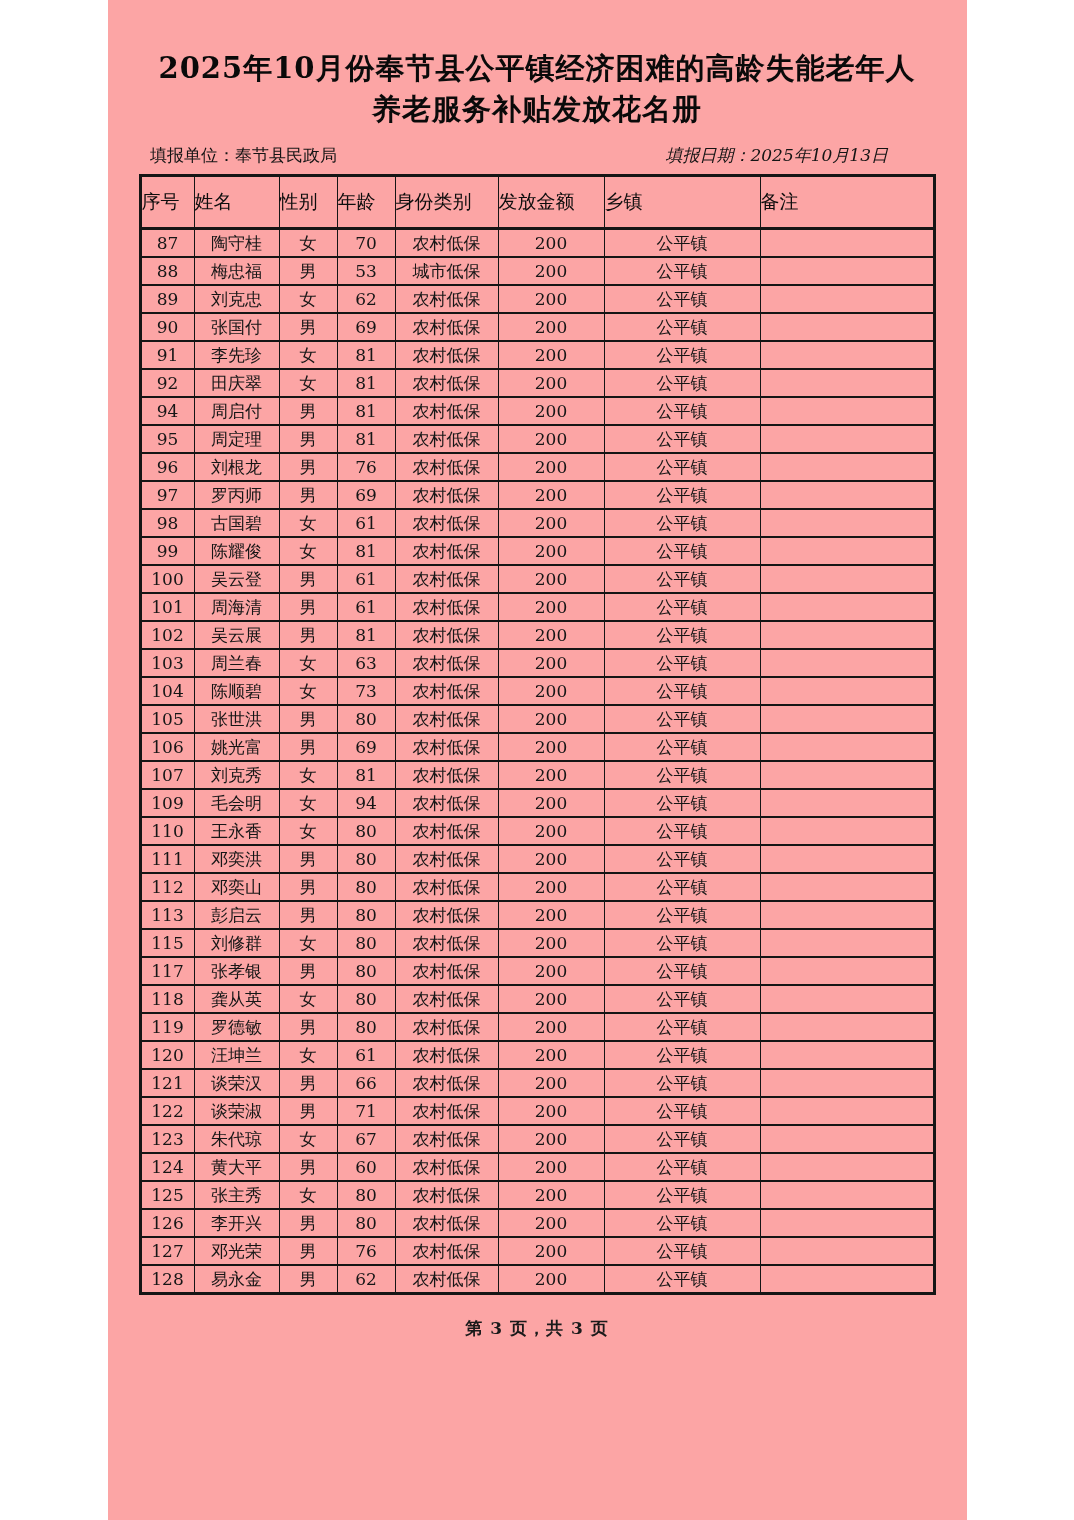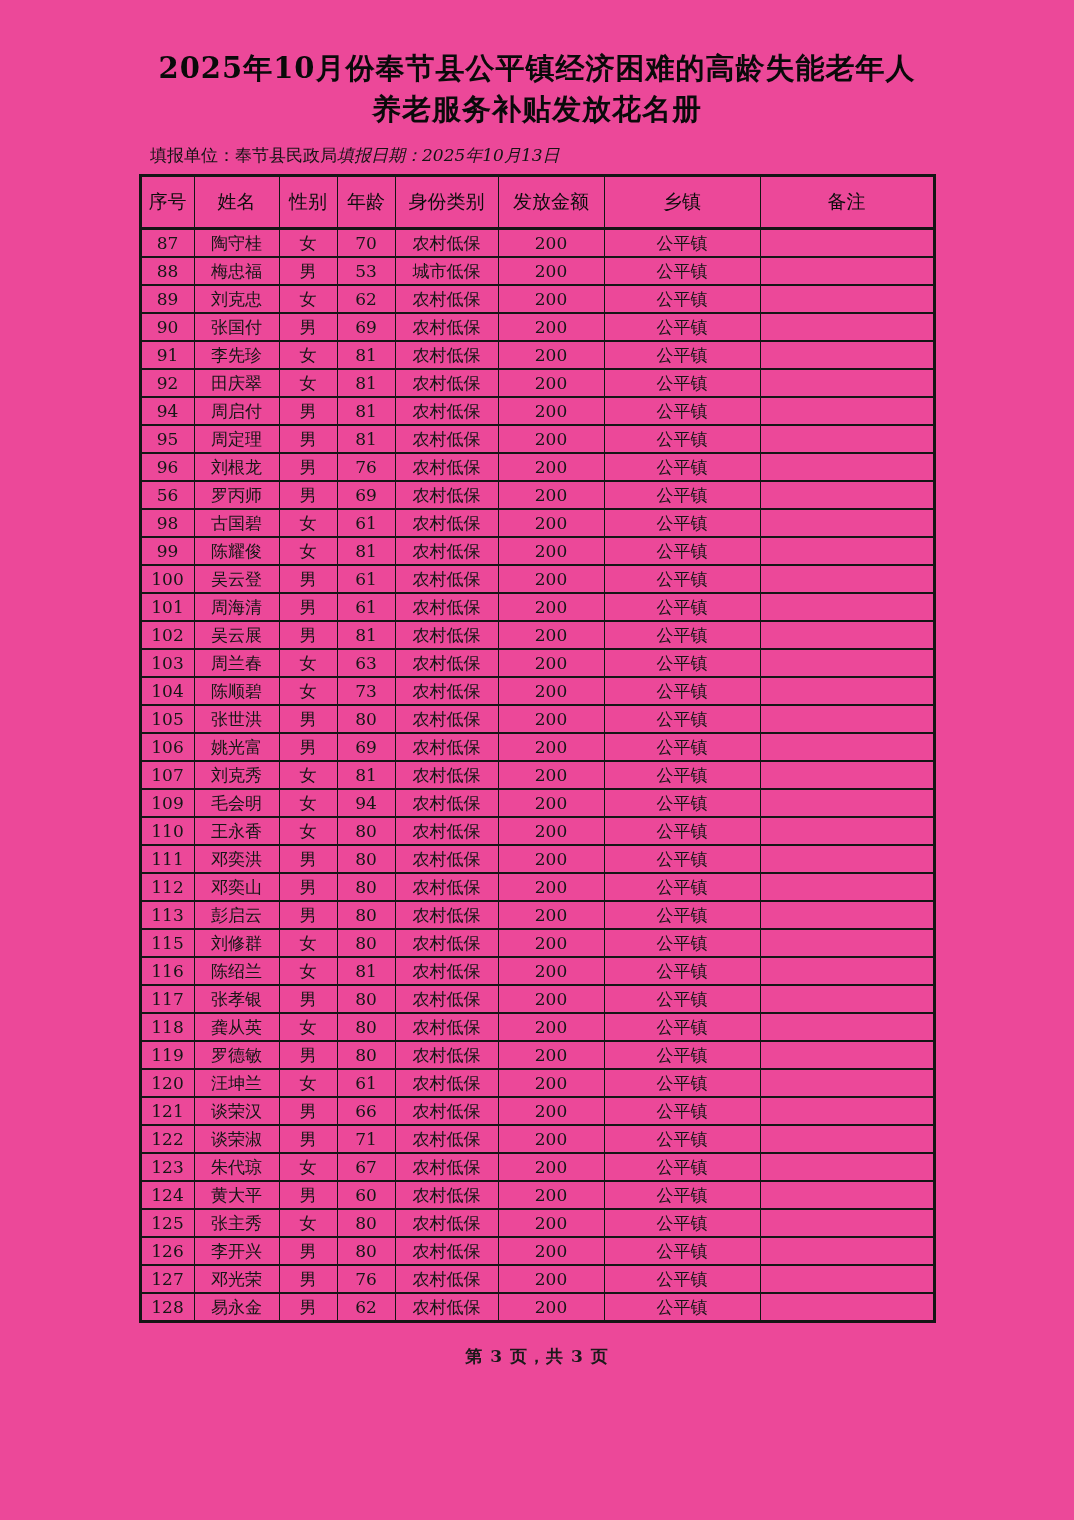--- a/index.html
+++ b/index.html
@@ -4,43 +4,43 @@
 <style>
   html, body {
     margin: 0;
     padding: 0;
     background: #ffffff;
     color: #000000;
     font-family: "DejaVu Serif", "Liberation Serif", serif;
   }
   .page {
     position: relative;
-    width: 1074px;
+    width: 859px;
     height: 1520px;
     margin: 0 auto;
-    background: #ec4899;
+    background: #fca5a5;
     box-sizing: border-box;
     padding-top: 48px;
     overflow: hidden;
   }
   .title-block {
     text-align: center;
   }
   .title-line {
     font-size: 29px;
     font-weight: bold;
     line-height: 41px;
     letter-spacing: 1px;
     color: #0a0a0a;
   }
   .meta-row {
     width: 794px;
     margin: 14px auto 7px auto;
     display: flex;
-    justify-content: flex-start;
+    justify-content: space-between;
     align-items: baseline;
     font-size: 17px;
     color: #141414;
   }
   .meta-row .meta-left {
     padding-left: 10px;
   }
   .meta-row .meta-right {
     padding-right: 46px;
     font-style: italic;
@@ -49,21 +49,21 @@
     width: 794px;
     margin: 0 auto;
     border-collapse: collapse;
     table-layout: fixed;
     border: 3px solid #151515;
   }
   table.roster th {
     height: 50px;
     font-size: 19px;
     font-weight: normal;
-    text-align: center;
+    text-align: left;
     vertical-align: middle;
     border-left: 1px solid #151515;
     border-right: 1px solid #151515;
     border-top: 2px solid #151515;
     border-bottom: 3px solid #151515;
     color: #0d0d0d;
     padding: 0;
   }
   table.roster td {
     height: 26px;
@@ -212,21 +212,21 @@
           <td>96</td>
           <td>刘根龙</td>
           <td>男</td>
           <td>76</td>
           <td>农村低保</td>
           <td>200</td>
           <td>公平镇</td>
           <td></td>
         </tr>
         <tr>
-          <td>56</td>
+          <td>97</td>
           <td>罗丙师</td>
           <td>男</td>
           <td>69</td>
           <td>农村低保</td>
           <td>200</td>
           <td>公平镇</td>
           <td></td>
         </tr>
         <tr>
           <td>98</td>
@@ -382,30 +382,20 @@
           <td>115</td>
           <td>刘修群</td>
           <td>女</td>
           <td>80</td>
           <td>农村低保</td>
           <td>200</td>
           <td>公平镇</td>
           <td></td>
         </tr>
         <tr>
-          <td>116</td>
-          <td>陈绍兰</td>
-          <td>女</td>
-          <td>81</td>
-          <td>农村低保</td>
-          <td>200</td>
-          <td>公平镇</td>
-          <td></td>
-        </tr>
-        <tr>
           <td>117</td>
           <td>张孝银</td>
           <td>男</td>
           <td>80</td>
           <td>农村低保</td>
           <td>200</td>
           <td>公平镇</td>
           <td></td>
         </tr>
         <tr>

